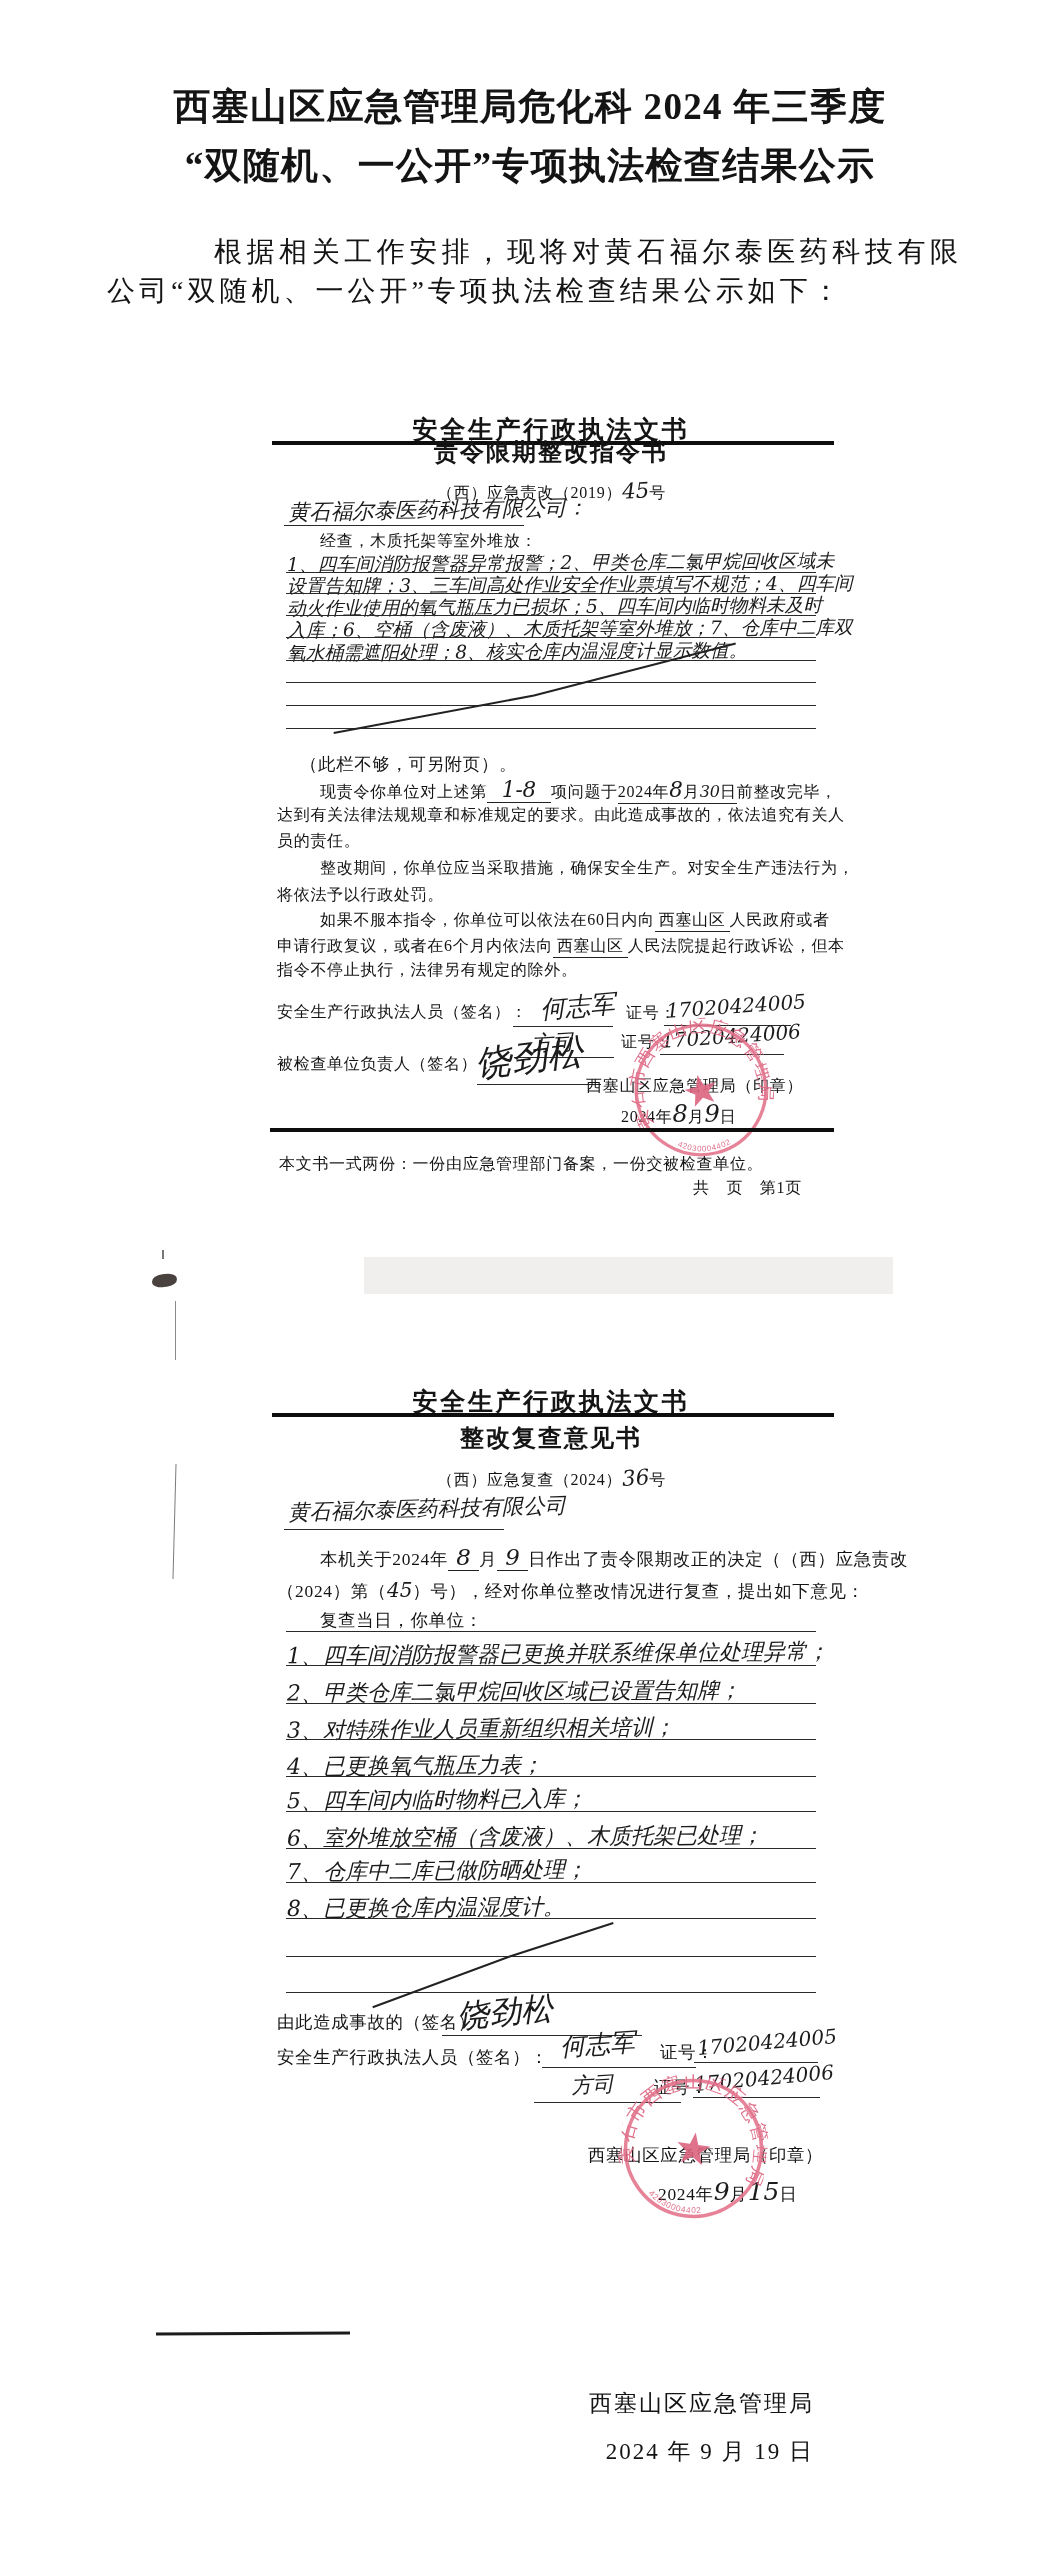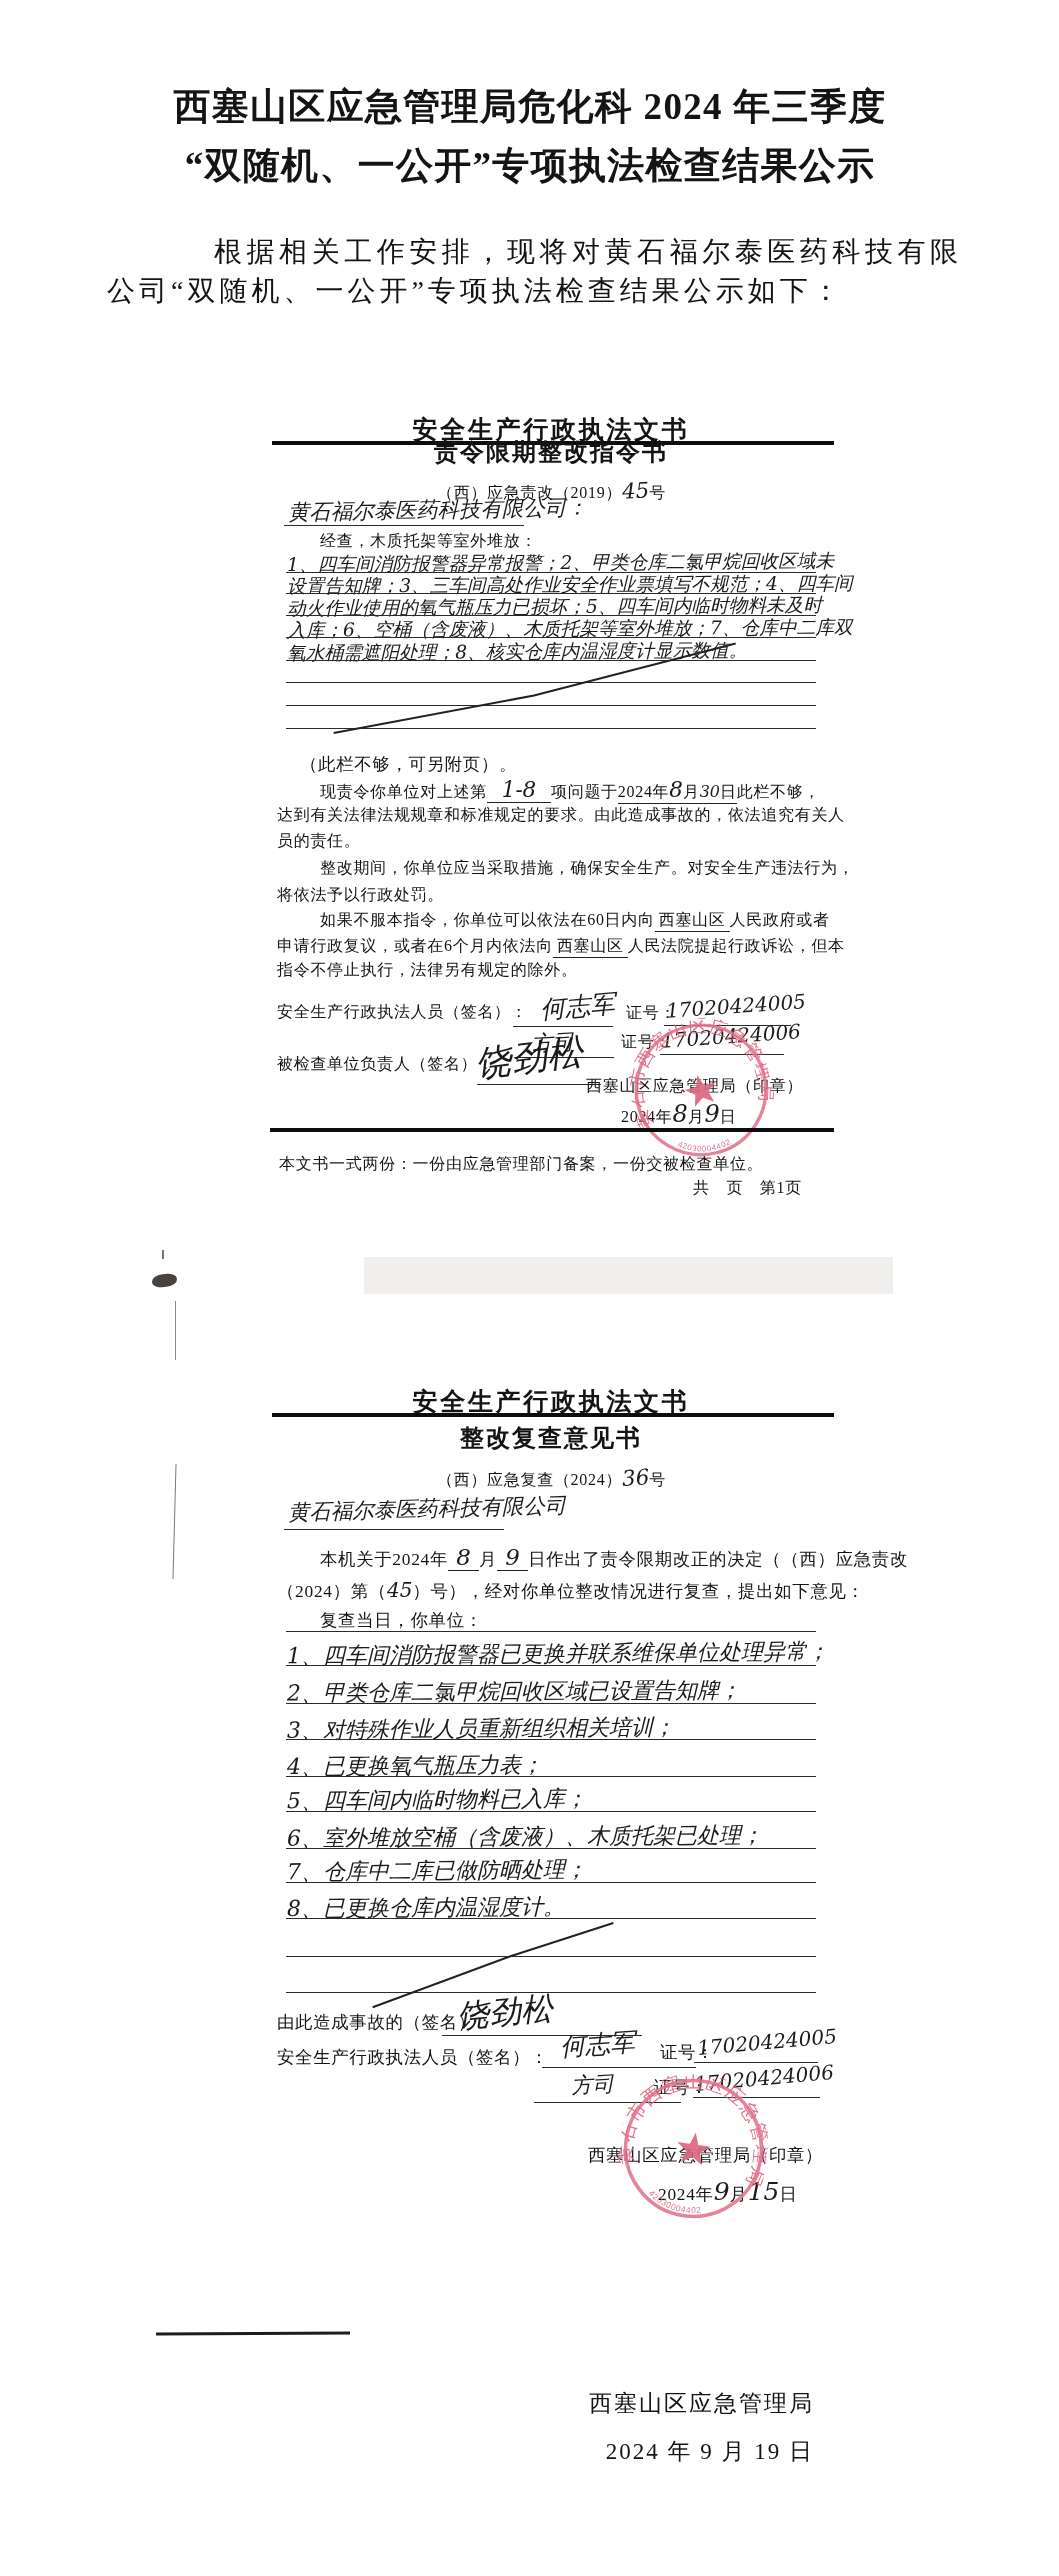--- a/index.html
+++ b/index.html
@@ -74,21 +74,21 @@
     <span class="printed">现责令你单位对上述第</span>
     <span class="blankline" style="min-width:64px;text-align:center;"><span class="hw" style="font-size:21.4px;">1-8</span></span>
     <span class="printed">项问题于</span>
     <span class="blankline flexrow">
       <span class="printed">2024年</span>
       <span class="hw" style="font-size:21.4px;">8</span>
       <span class="printed">月</span>
       <span class="hw" style="font-size:16px;">30</span>
       <span class="printed">日</span>
     </span>
-    <span class="printed">此栏不够，</span>
+    <span class="printed">前整改完毕，</span>
   </div>
   <div class="abs printed" style="left:277px;top:805px;">达到有关法律法规规章和标准规定的要求。由此造成事故的，依法追究有关人</div>
   <div class="abs printed" style="left:277px;top:831px;">员的责任。</div>
 
   <div class="abs printed" style="left:320px;top:858px;">整改期间，你单位应当采取措施，确保安全生产。对安全生产违法行为，</div>
   <div class="abs printed" style="left:277px;top:885px;">将依法予以行政处罚。</div>
 
   <div class="abs flexrow" style="left:320px;top:910px;">
     <span class="printed">如果不服本指令，你单位可以依法在60日内向</span>
     <span class="printed u">西塞山区</span>

